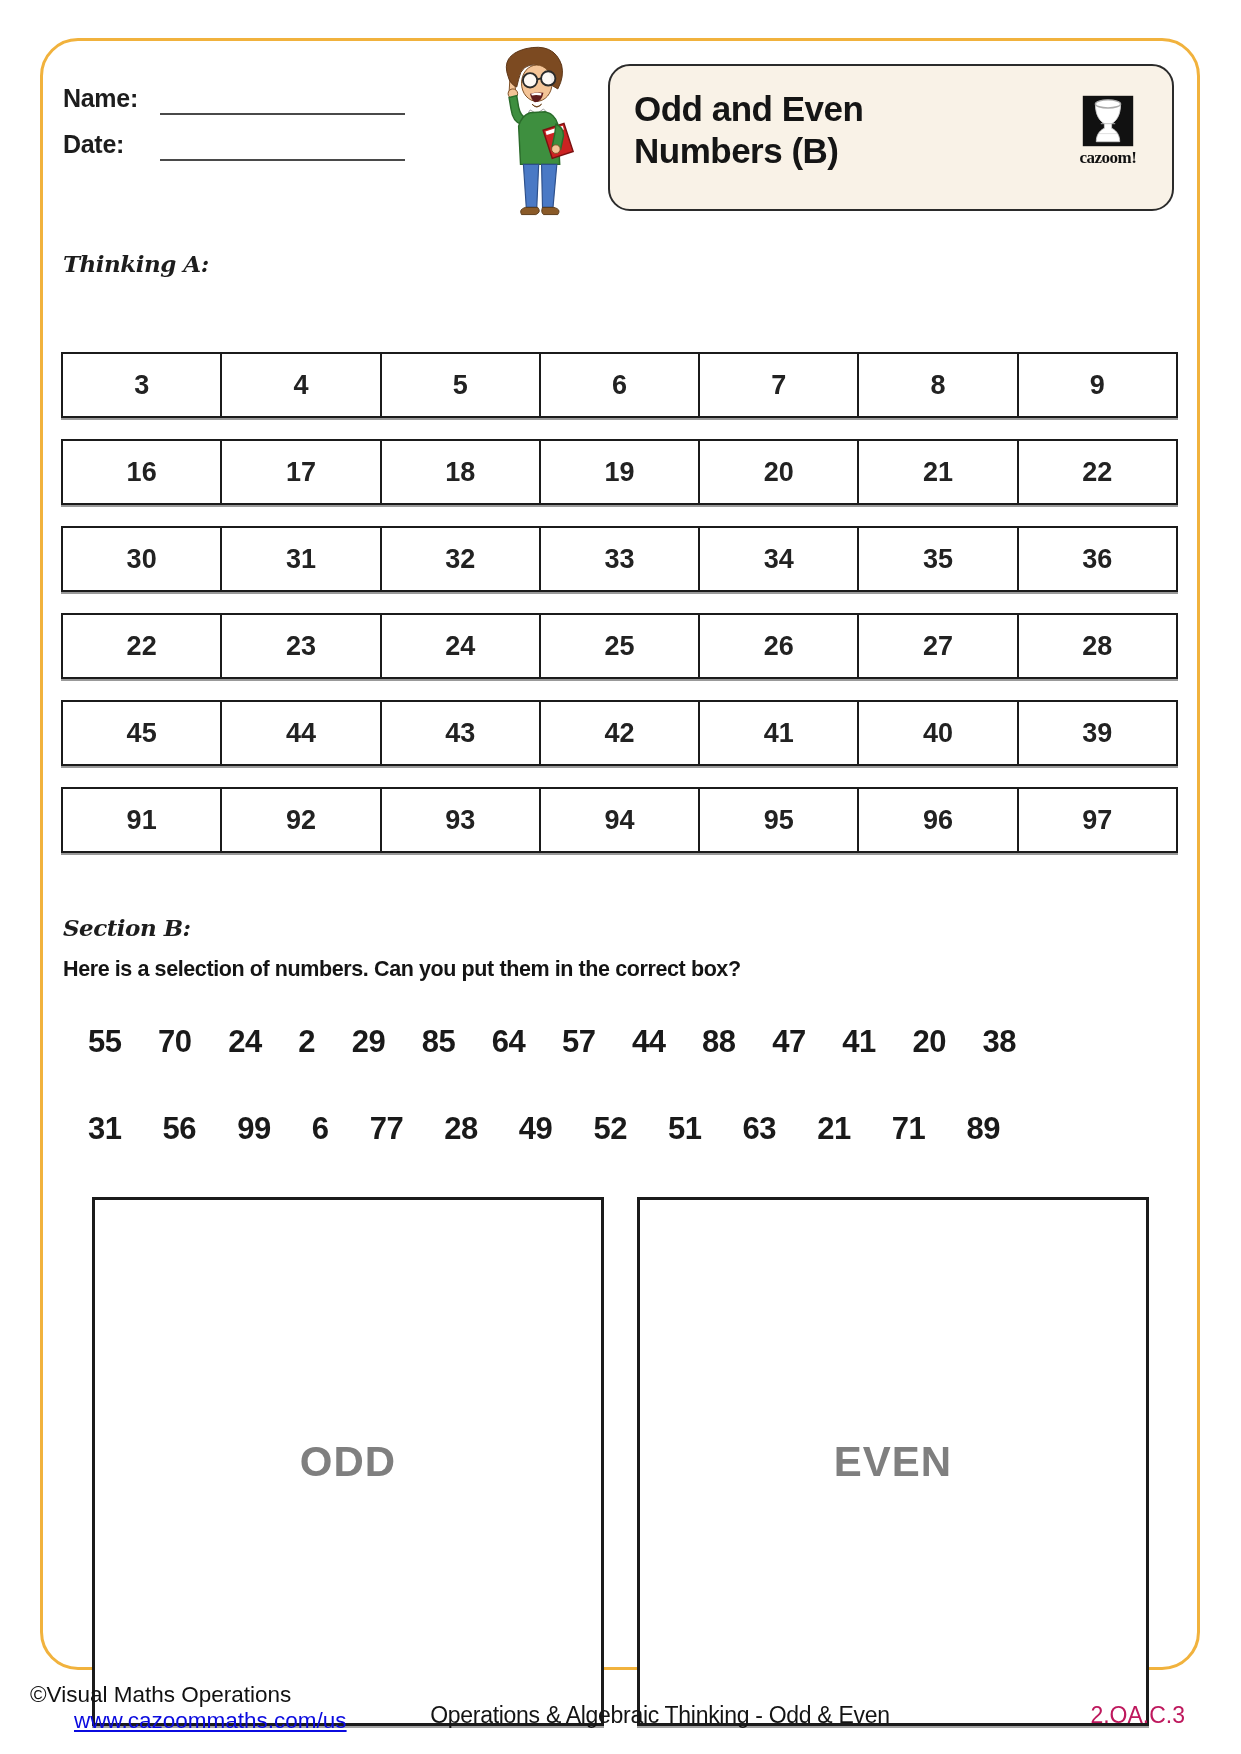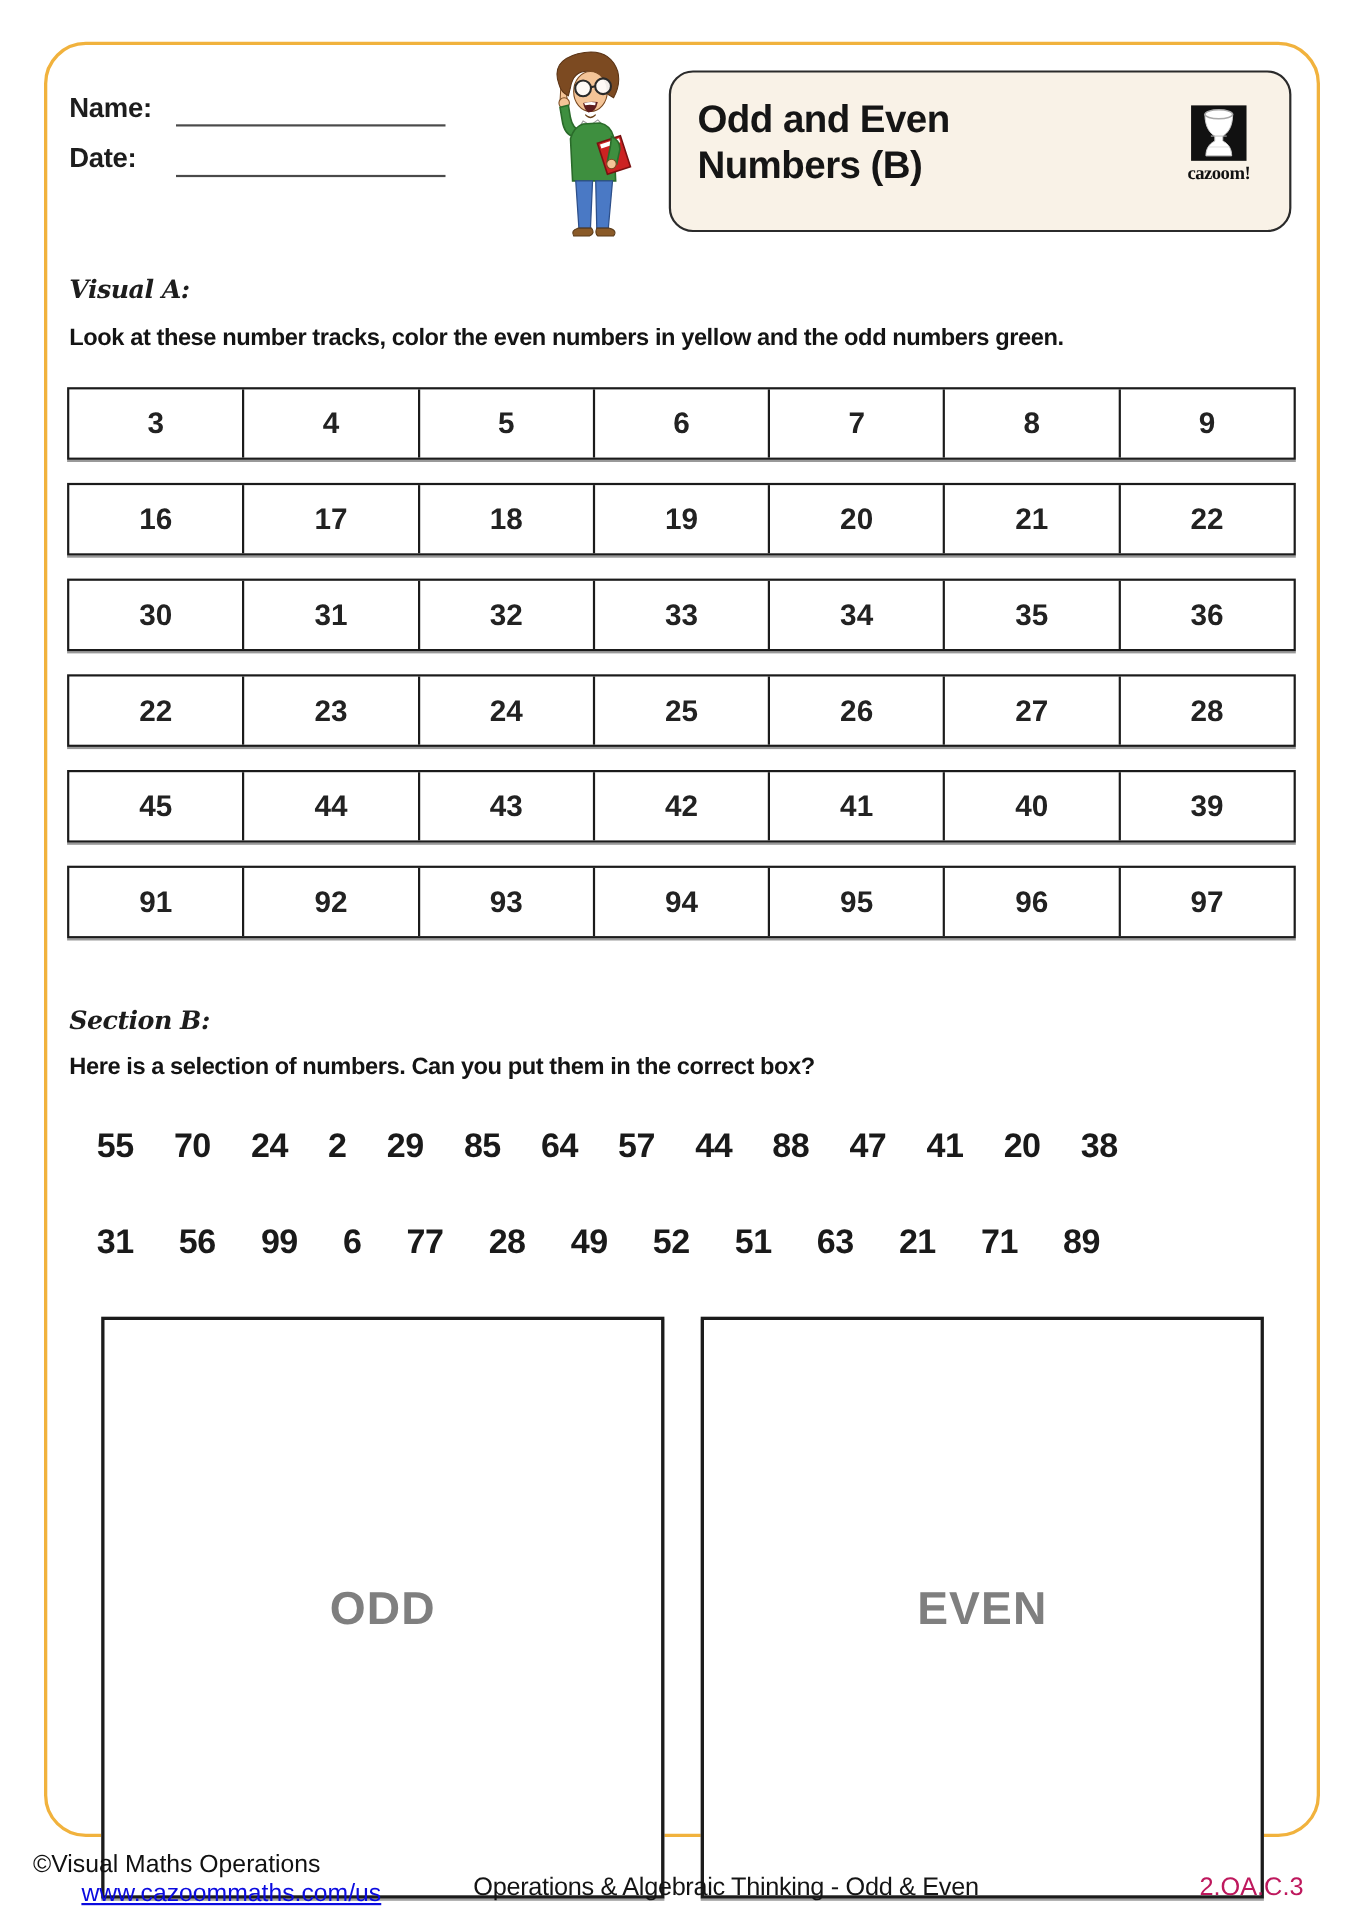--- a/index.html
+++ b/index.html
@@ -133,22 +133,21 @@
         <rect x="2" y="2" width="56" height="56" fill="#111111"></rect>
         <path d="M16,11 C16,24 21,30 26,33 L26,38 C20,41 17,46 17,53 L43,53 C43,46 40,41 34,38 L34,33 C39,30 44,24 44,11 Z" fill="#ffffff" stroke="#cccccc" stroke-width="1"></path>
         <ellipse cx="30" cy="11" rx="14" ry="4.5" fill="#ffffff" stroke="#aaaaaa" stroke-width="1.5"></ellipse>
         <path d="M22,33 L38,33" stroke="#bbbbbb" stroke-width="1"></path>
         <path d="M20,44 L40,44" stroke="#dddddd" stroke-width="1"></path>
       </svg>
       <span class="logo-text">cazoom!</span>
     </div>
   </div>
 
-  <h2 class="section-heading heading-a">Visual A:</h2>
-  <p class="instruction instr-a">Look at these number tracks, color the even numbers in yellow and the odd numbers green.</p>
+  <h2 class="section-heading heading-a">Thinking A:</h2>
   <div class="tracks" id="tracks">
       <div class="track-row">
         <div class="track-cell">3</div>
         <div class="track-cell">4</div>
         <div class="track-cell">5</div>
         <div class="track-cell">6</div>
         <div class="track-cell">7</div>
         <div class="track-cell">8</div>
         <div class="track-cell">9</div>
       </div>

